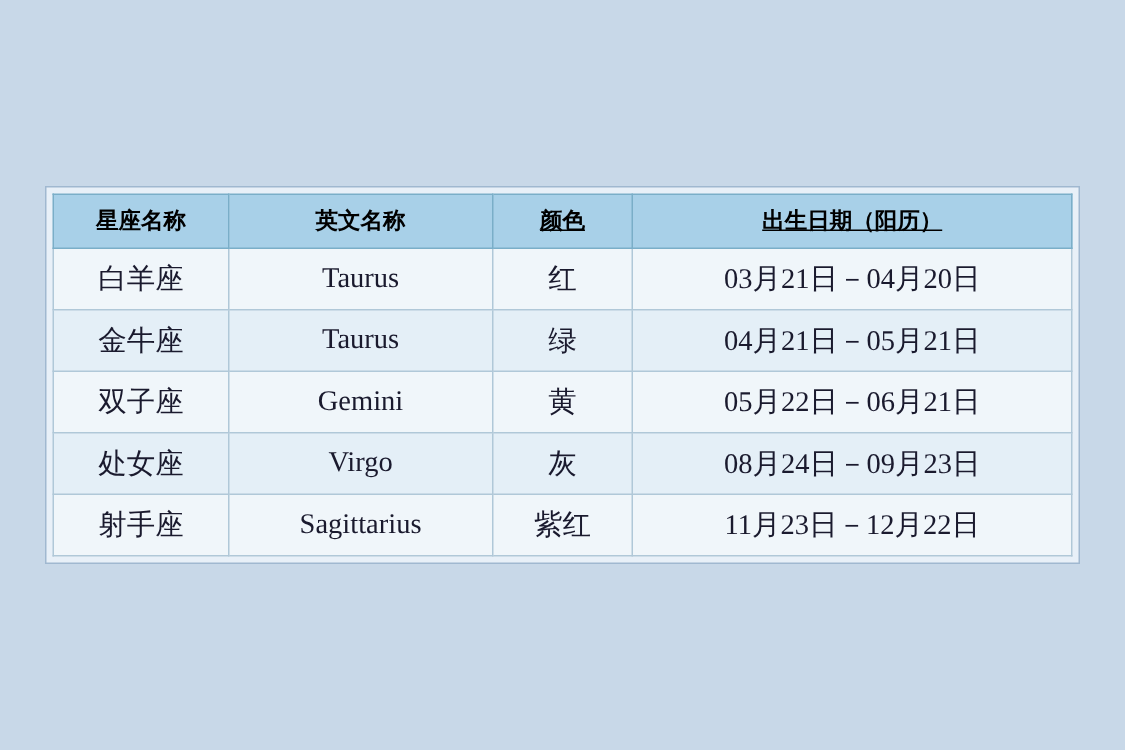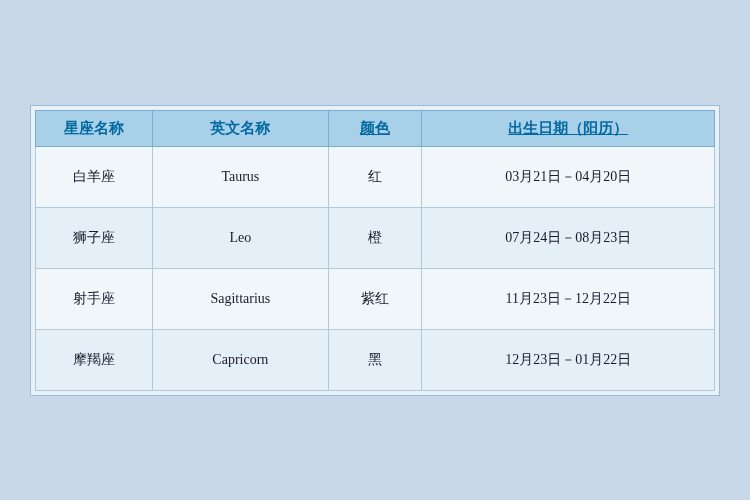--- a/index.html
+++ b/index.html
@@ -21,27 +21,27 @@
       border-collapse: collapse;
       width: 680px;
     }
     thead tr th {
       background: #a8d0e8;
       border: 1px solid #7aaec8;
       padding: 8px 28px;
       text-align: center;
       font-size: 15px;
       font-weight: bold;
-      color: #0369a1;
+      color: #000000;
     }
     tbody tr td {
       border: 1px solid #b0c8d8;
-      padding: 21px 12px;
+      padding: 7px 12px;
       text-align: center;
-      font-size: 14px;
+      font-size: 19px;
       color: #1a1a2e;
       background: #f0f6fa;
     }
     tbody tr:nth-child(even) td {
       background: #e4eff7;
     }
     .col-zh { width: 100px; }
     .col-en { width: 150px; }
     .col-color { width: 80px; text-decoration: underline; }
     .col-date { width: 250px; text-decoration: underline; }
@@ -60,32 +60,38 @@
       </tr>
     </thead>
     <tbody id="table-body">
     <tr>
           <td>白羊座</td>
           <td>Taurus</td>
           <td>红</td>
           <td>03月21日－04月20日</td>
         </tr>
         <tr>
-          <td>狮子座</td>
-          <td>Leo</td>
-          <td>橙</td>
-          <td>07月24日－08月23日</td>
+          <td>金牛座</td>
+          <td>Taurus</td>
+          <td>绿</td>
+          <td>04月21日－05月21日</td>
+        </tr>
+        <tr>
+          <td>双子座</td>
+          <td>Gemini</td>
+          <td>黄</td>
+          <td>05月22日－06月21日</td>
+        </tr>
+        <tr>
+          <td>处女座</td>
+          <td>Virgo</td>
+          <td>灰</td>
+          <td>08月24日－09月23日</td>
         </tr>
         <tr>
           <td>射手座</td>
           <td>Sagittarius</td>
           <td>紫红</td>
           <td>11月23日－12月22日</td>
         </tr>
-        <tr>
-          <td>摩羯座</td>
-          <td>Capricorn</td>
-          <td>黑</td>
-          <td>12月23日－01月22日</td>
-        </tr>
       </tbody>
   </table>
 </div>
 
 </body></html>

